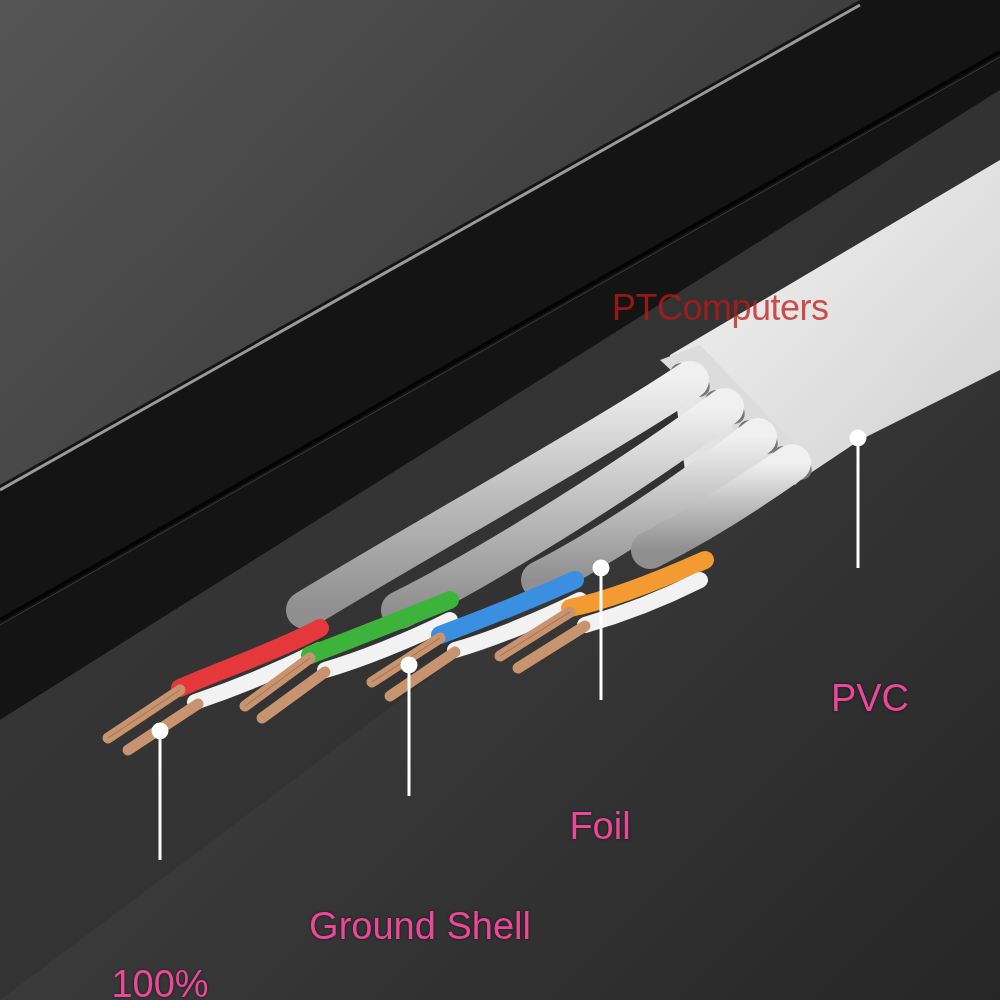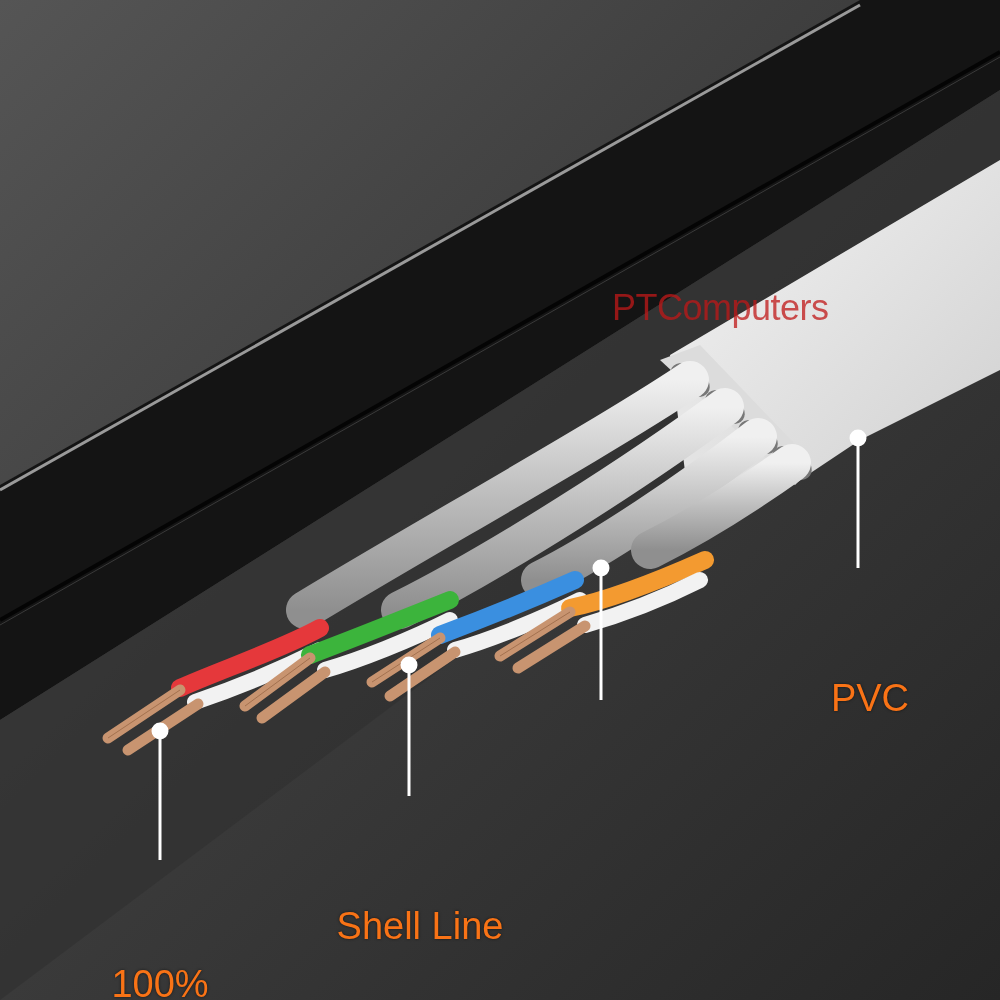--- a/index.html
+++ b/index.html
@@ -6,21 +6,21 @@
     body {
       width: 1000px; height: 1000px; overflow: hidden;
       background: #2e2e2e;
       font-family: "Liberation Sans", sans-serif;
       position: relative;
     }
     #stage { position: absolute; left: 0; top: 0; width: 1000px; height: 772px; border-radius: 14px; }
     svg.art { position: absolute; left: 0; top: 0; }
     .label {
       position: absolute;
-      color: #f97316;
+      color: #ec4899;
       font-family: "Liberation Sans", sans-serif;
       font-size: 38px;
       line-height: 48px;
       text-align: center;
       white-space: pre;
       text-shadow: 0 0 3px rgba(0,0,0,0.6);
     }
     .watermark {
       position: absolute;
       left: 612px; top: 287px;
@@ -115,24 +115,25 @@
     </g>
   </svg>
 
   <div class="watermark">PTComputers</div>
 
   <div class="label" style="left:740px; top:578px; width:260px;">
     <div>PVC</div>
   </div>
 
   <div class="label" style="left:490px; top:706px; width:220px;">
+    <div>Foil</div>
   </div>
 
   <div class="label" style="left:290px; top:806px; width:260px;">
-    <div>Shell Line</div>
+    <div>Ground Shell</div>
   </div>
 
   <div class="label" style="left:30px; top:864px; width:260px;">
     <div>100%</div>
     
   </div>
 
 </div>
 
 </body></html>

